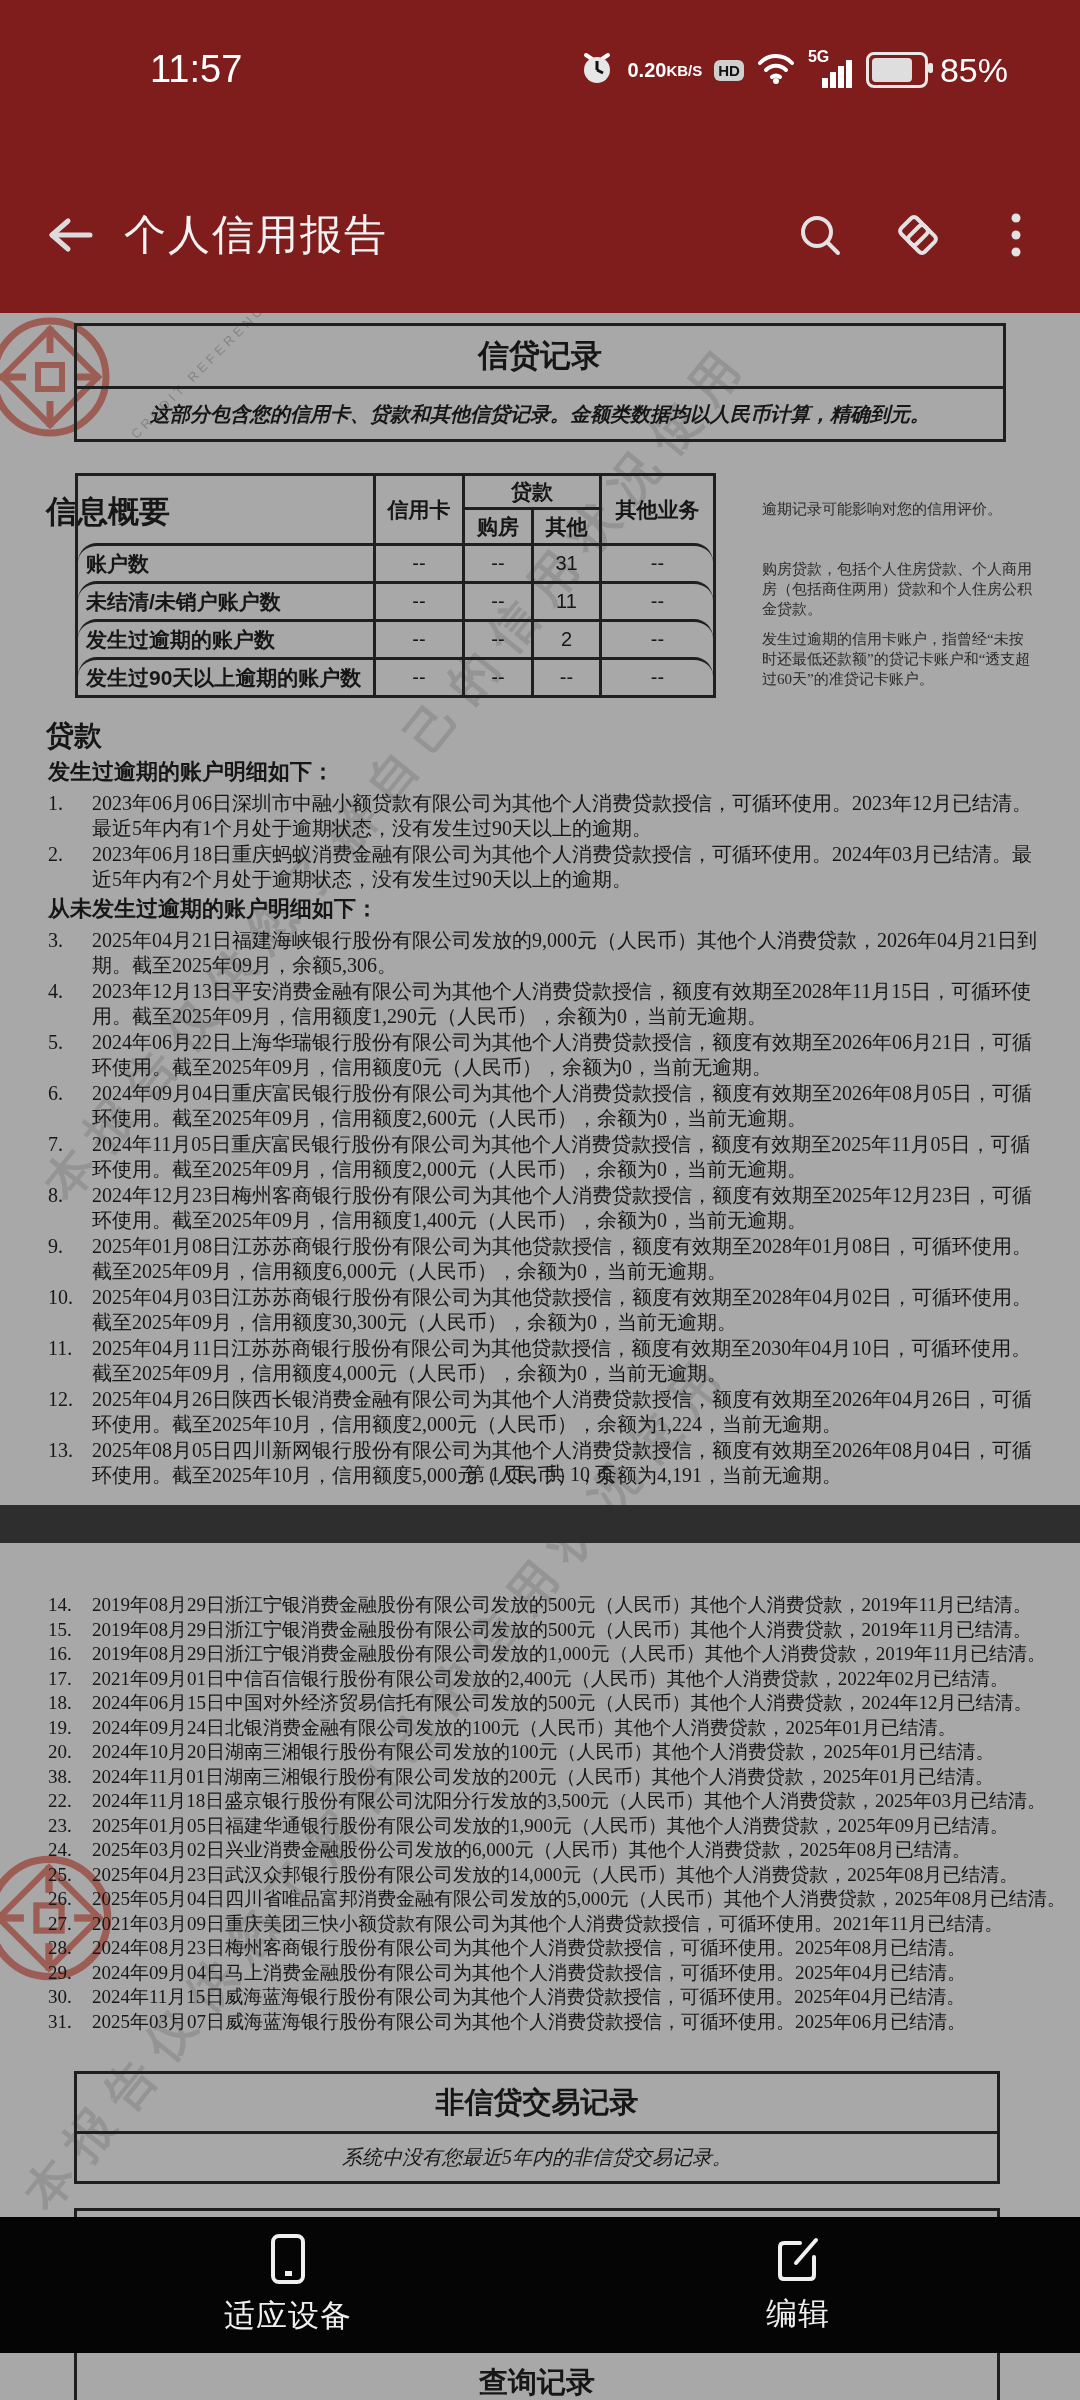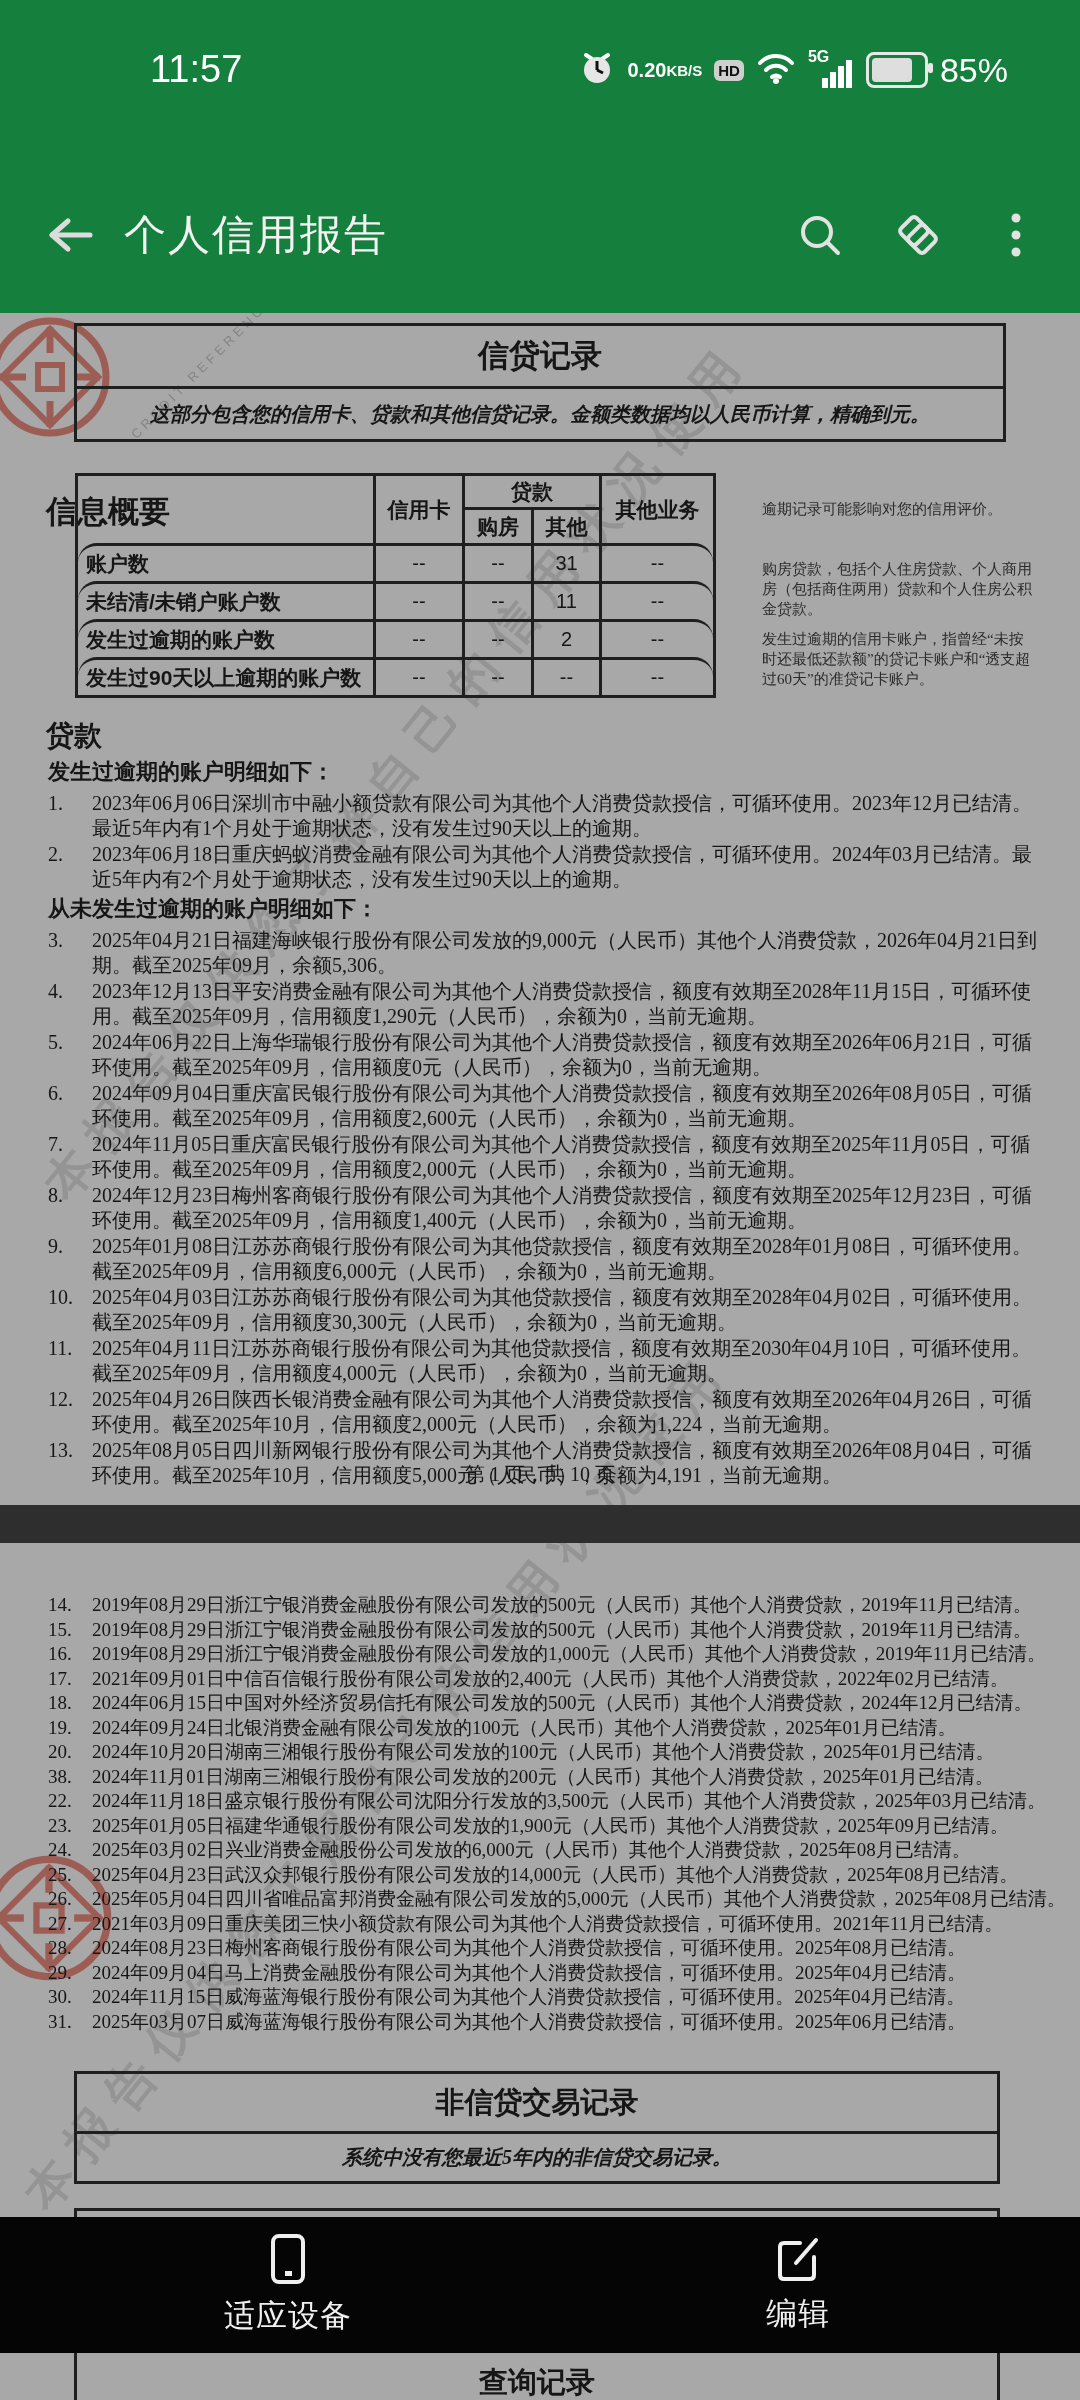--- a/index.html
+++ b/index.html
@@ -1,16 +1,16 @@
 <!DOCTYPE html>
 <html><head>
 <meta charset="utf-8">
 <style>
   html,body{margin:0;padding:0;background:#000;}
-  .screen{position:relative;width:1080px;height:2400px;background:#15803d;overflow:hidden;
+  .screen{position:relative;width:1080px;height:2400px;background:#7f1d1d;overflow:hidden;
           font-family:"Liberation Sans","DejaVu Sans",sans-serif;}
   
   .status-bar{position:absolute;top:40px;left:0;width:1080px;height:60px;color:#fff;}
   .sb-time{position:absolute;left:150px;top:8px;font-size:38px;color:#fff;}
   .sb-right{position:absolute;right:72px;top:0;height:60px;display:flex;align-items:center;gap:12px;}
   .sb-speed{display:flex;flex-direction:row;align-items:center;line-height:1;color:#fff;}
   .sb-speed .v{font-size:20px;font-weight:bold;}
   .sb-speed .u{font-size:15px;font-weight:bold;}
   .hd-badge{border:3px solid #fff;border-radius:6px;font-size:15px;font-weight:bold;padding:2px 4px;color:#fff;background:#cfcfcf;color:#111;border:none;}
   .sg-wrap{position:relative;width:46px;height:40px;}
@@ -61,21 +61,21 @@
   .loan-item{display:flex;font-size:20px;line-height:25px;margin-bottom:1px;}
   .loan-item .num{flex:none;width:44px;}
   .loan-item .txt{flex:1;}
   .pg-footer{position:absolute;left:0;top:1148px;width:1080px;text-align:center;font-size:20px;}
   
   .p2-list{position:absolute;left:48px;top:50px;width:1010px;}
   .p2-item{display:flex;font-size:19px;line-height:24.5px;white-space:nowrap;}
   .p2-item .num{flex:none;width:44px;}
   .nc-box{position:absolute;left:74px;top:528px;width:926px;border:3px solid #1f1f1f;box-sizing:border-box;}
   .nc-box .t{height:57px;display:flex;align-items:center;justify-content:center;font-size:29px;font-weight:bold;border-bottom:3px solid #1f1f1f;}
-  .nc-box .d{height:47px;display:flex;align-items:center;justify-content:center;font-size:20px;font-weight:bold;font-style:italic;}
+  .nc-box .d{height:47px;display:flex;align-items:center;justify-content:center;font-size:20px;font-weight:normal;font-style:italic;}
   .q-box{position:absolute;left:74px;top:665px;width:926px;height:200px;border:3px solid #1f1f1f;border-bottom:none;box-sizing:border-box;}
   .q-box .t{margin-top:152px;text-align:center;font-size:29px;font-weight:bold;}
   
   .wm{position:absolute;pointer-events:none;}
   .wm-text{color:#4f4f4f;opacity:.22;font-weight:bold;font-size:48px;letter-spacing:16px;transform-origin:0 0;white-space:nowrap;}
   .wm-latin{color:#5a5a5a;opacity:.45;font-size:13px;letter-spacing:4px;transform-origin:0 0;white-space:nowrap;
             font-family:"Liberation Sans","DejaVu Sans",sans-serif;}
   .seal{opacity:.78;}
   
   .toolbar{position:absolute;left:0;top:2217px;width:1080px;height:136px;background:#050505;display:flex;}

